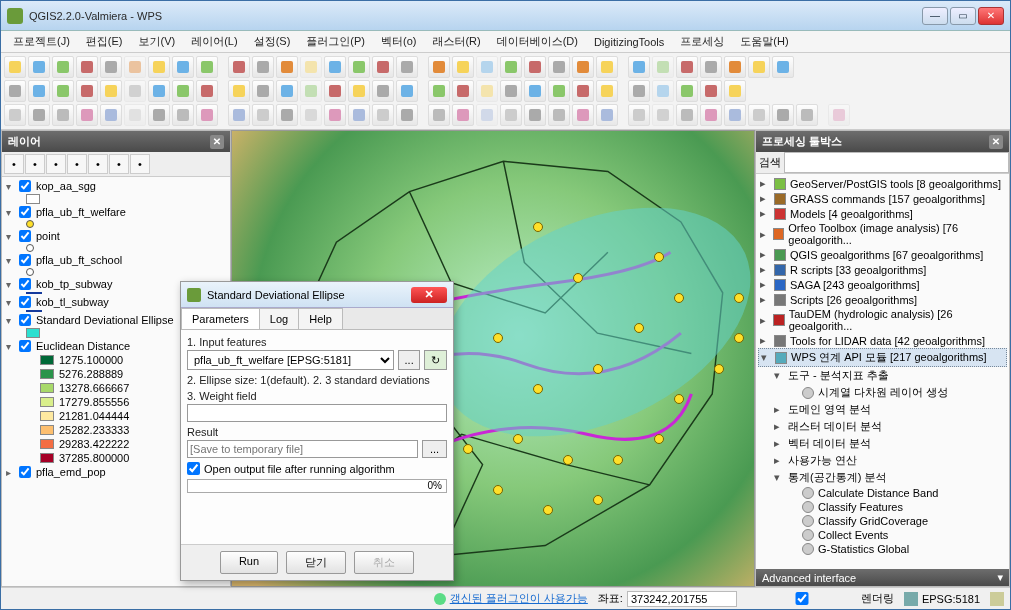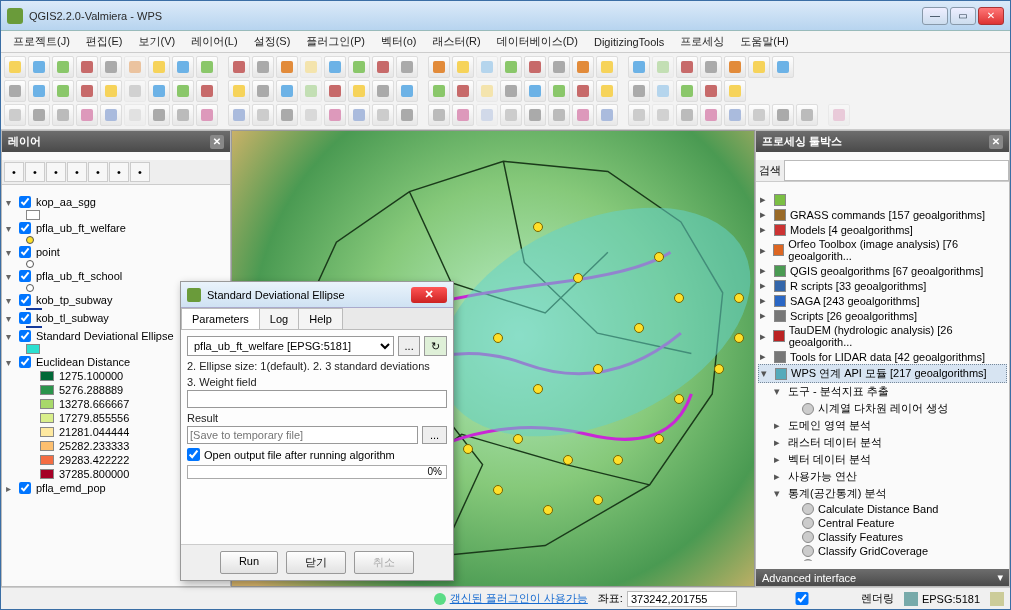--- a/index.html
+++ b/index.html
@@ -20,21 +20,21 @@
 
 
 .toolbars { background:#f3f3f3; border-bottom:1px solid #ccc; padding:2px;}
 .trow { display:flex; align-items:center; gap:2px; padding:1px; flex-wrap:wrap;}
 .tbtn { width:22px; height:22px; border:1px solid #ddd; background:linear-gradient(#fefefe,#e7e7e7); display:flex; align-items:center; justify-content:center; border-radius:2px;}
 .tbtn.disabled { opacity:0.45;}
 .tsep { width:6px;}
 
 
 .main { flex:1; display:flex; overflow:hidden;}
-.panel { background:#fafafa; border:1px solid #bbb; display:flex; flex-direction:column;gap:8px;}
+.panel { background:#fafafa; border:1px solid #bbb; display:flex; flex-direction:column;}
 .panel .phead { background:linear-gradient(#6d6d6d,#4a4a4a); color:#fff; padding:3px 6px; font-weight:bold; display:flex; align-items:center; justify-content:space-between;}
 .panel .pclose { width:14px; height:14px; background:#888; color:#fff; display:flex; align-items:center; justify-content:center; font-size:10px; border-radius:2px;}
 
 
 .layers { width:230px;}
 .ltoolbar { display:flex; gap:1px; padding:2px; background:#eee; border-bottom:1px solid #ccc;}
 .ltbtn { width:20px; height:20px; border:1px solid #ccc; background:#f7f7f7; display:flex;align-items:center;justify-content:center;}
 .layerlist { flex:1; overflow:auto; padding:2px;}
 .lrow { display:flex; align-items:center; gap:3px; padding:1px 2px;}
 .lrow .exp { width:10px; font-size:10px; color:#666;}
@@ -586,20 +586,21 @@
        <span class="pclose">✕</span>
      </div>
      <div class="srch">
        <label>검색</label>
        <input type="text" style="">
      </div>
      <div class="tree" id="proctree">
           <div class="trow2">
             <span class="exp">▸</span>
             <span class="ticon" style="background:#7bbf44"></span>
+            <span>GeoServer/PostGIS tools [8 geoalgorithms]</span>
           </div>
           <div class="trow2">
             <span class="exp">▸</span>
             <span class="ticon" style="background:#9a6a27"></span>
             <span>GRASS commands [157 geoalgorithms]</span>
           </div>
           <div class="trow2">
             <span class="exp">▸</span>
             <span class="ticon" style="background:#c33"></span>
             <span>Models [4 geoalgorithms]</span>
@@ -670,25 +671,20 @@
             <span>사용가능 연산</span>
           </div>
           <div class="trow2 child">
             <span class="exp">▾</span>
             <span>통계(공간통계) 분석</span>
           </div>
           <div class="trow2 gchild">
             <span class="exp"></span>
             <span class="ticon" style="background:#ccc;border-radius:50%"></span>
             <span>Calculate Distance Band</span>
-          </div>
-          <div class="trow2 gchild">
-            <span class="exp"></span>
-            <span class="ticon" style="background:#ccc;border-radius:50%"></span>
-            <span>Central Feature</span>
           </div>
           <div class="trow2 gchild">
             <span class="exp"></span>
             <span class="ticon" style="background:#ccc;border-radius:50%"></span>
             <span>Classify Features</span>
           </div>
           <div class="trow2 gchild">
             <span class="exp"></span>
             <span class="ticon" style="background:#ccc;border-radius:50%"></span>
             <span>Classify GridCoverage</span>
@@ -741,20 +737,21 @@
     <div class="dtitle">Standard Deviational Ellipse</div>
     <div class="dclose">✕</div>
   </div>
   <div class="tabs">
     <div class="tab active">Parameters</div>
     <div class="tab">Log</div>
     <div class="tab">Help</div>
   </div>
   <div class="dlgbody">
     <div class="fld">
+      <label>1. Input features</label>
       <div class="row">
         <select><option>pfla_ub_ft_welfare [EPSG:5181]</option></select>
         <div class="smallbtn">...</div>
         <div class="smallbtn" style="background:#dff0d8">↻</div>
       </div>
     </div>
     <div class="fld">
       <label>2. Ellipse size: 1(default). 2. 3 standard deviations</label>
     </div>
     <div class="fld">

